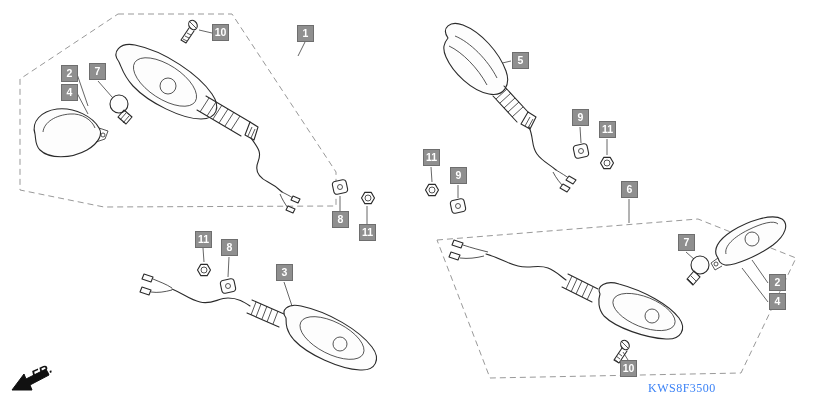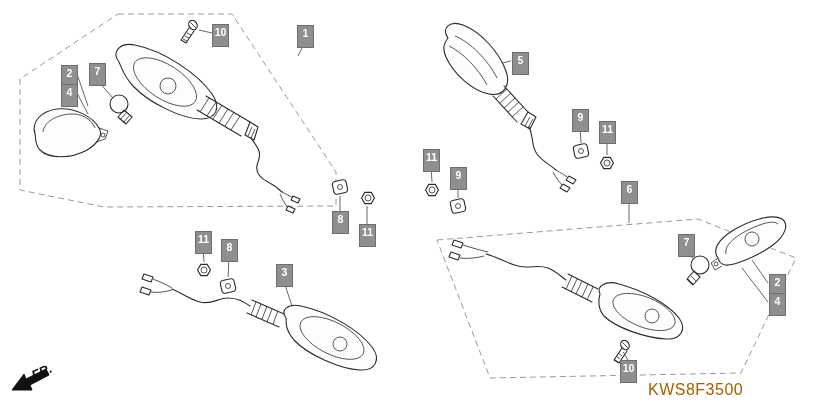--- a/index.html
+++ b/index.html
@@ -2,28 +2,28 @@
 <html><head>
 <meta charset="utf-8">
 <style>
   html,body{margin:0;padding:0;background:#fff;}
   #stage{
     position:relative;width:839px;height:419px;background:#ffffff;overflow:hidden;
     font-family:"Liberation Sans",sans-serif;
   }
   #art{position:absolute;left:0;top:0;}
   .callout{
-    position:absolute;width:17px;height:23px;box-sizing:border-box;
+    position:absolute;width:17px;height:17px;box-sizing:border-box;
     background:#8f8f8f;border:1px solid #6e6e6e;color:#ffffff;
     font-size:10.5px;font-weight:bold;line-height:15px;text-align:center;
     cursor:pointer;user-select:none;
   }
   .partcode{
     position:absolute;left:648px;top:381px;width:120px;
-    font-size:16px;color:#a16207;letter-spacing:0.5px;
+    font-size:12px;color:#3b82f6;letter-spacing:0.5px;font-family:Liberation Serif, serif;
   }
   svg *{vector-effect:non-scaling-stroke;}
   .ln{stroke:#2b2b2b;stroke-width:1.1;fill:none;stroke-linecap:round;stroke-linejoin:round;}
   .fillw{fill:#fdfdfd;}
   .dashln{stroke:#999999;stroke-width:1;fill:none;stroke-dasharray:6 4;}
   .leader{stroke:#555;stroke-width:0.9;fill:none;}
   .thin{stroke:#2b2b2b;stroke-width:0.8;fill:none;}
 </style>
 </head>
 <body>

